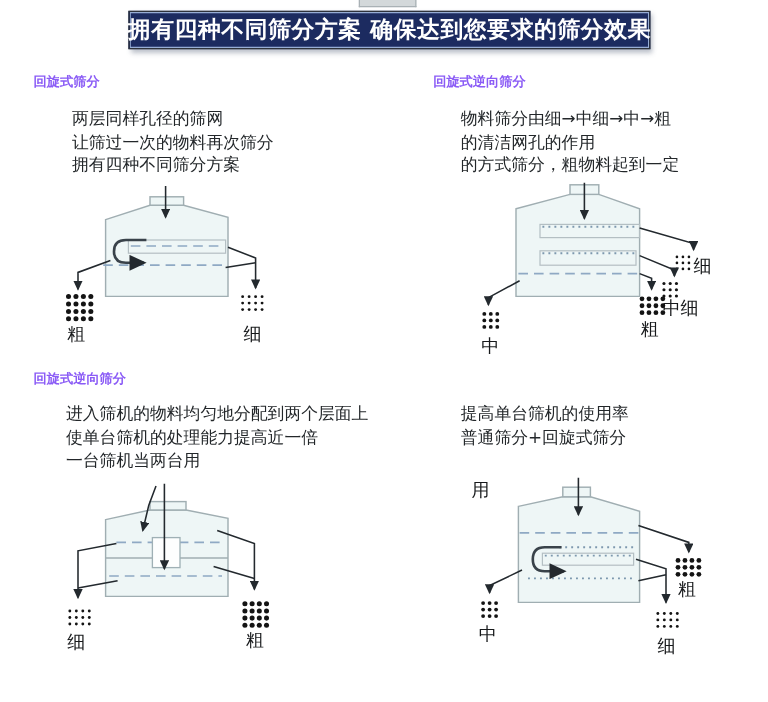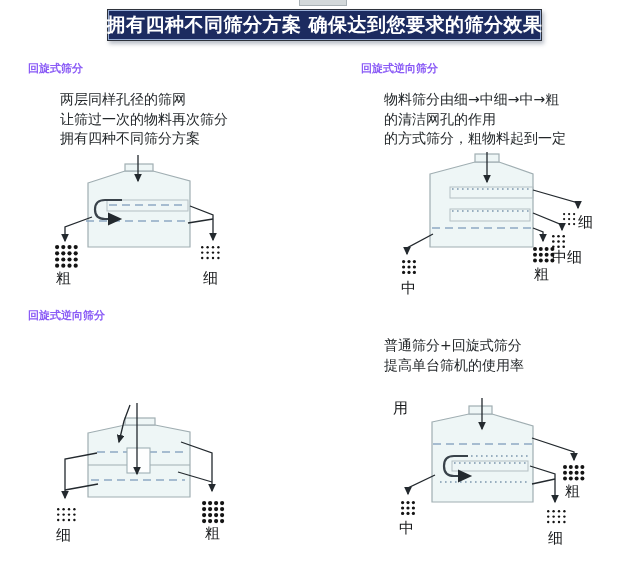--- a/index.html
+++ b/index.html
@@ -164,20 +164,25 @@
         <circle cx="7.0" cy="7.0" r="1.6"></circle>
         <circle cx="12.4" cy="7.0" r="1.6"></circle>
         <circle cx="1.6" cy="12.4" r="1.6"></circle>
         <circle cx="7.0" cy="12.4" r="1.6"></circle>
         <circle cx="12.4" cy="12.4" r="1.6"></circle>
       </g>
     <text x="11" y="141">中</text>
   </svg>
 
   <div class="sec-h" style="left:28px;top:308px">回旋式逆向筛分</div>
+  <div class="sec-t" style="left:55px;top:336px">
+    <div class="sec-line">进入筛机的物料均匀地分配到两个层面上</div>
+    <div class="sec-line">使单台筛机的处理能力提高近一倍</div>
+    <div class="sec-line">一台筛机当两台用</div>
+  </div>
   <svg class="diagram" style="left:45px;top:403px" width="235" height="160" viewBox="0 0 235 160">
     <defs>
       <marker id="ah-c" markerWidth="7" markerHeight="6" refX="5.5" refY="3" orient="auto">
         <path d="M0,0 L6.5,3 L0,6 Z" fill="#23292e"></path>
       </marker>
     </defs>
     <polygon class="mach" points="43,30 80,22 110,22 145,29 145,94 43,94"></polygon>
     <rect class="mach" x="80" y="15" width="30" height="7"></rect>
     <path class="dash" d="M52,49 H142"></path>
     <path class="solid-div" d="M43,62 H145"></path>
@@ -219,22 +224,22 @@
         <circle cx="20.1" cy="14.1" r="2.1"></circle>
         <circle cx="2.1" cy="20.1" r="2.1"></circle>
         <circle cx="8.1" cy="20.1" r="2.1"></circle>
         <circle cx="14.1" cy="20.1" r="2.1"></circle>
         <circle cx="20.1" cy="20.1" r="2.1"></circle>
       </g>
     <text x="160" y="135">粗</text>
   </svg>
 
   <div class="sec-t" style="left:384px;top:336px">
+    <div class="sec-line">提高单台筛机的使用率</div>
     <div class="sec-line">普通筛分+回旋式筛分</div>
-    <div class="sec-line">提高单台筛机的使用率</div>
   </div>
   <svg class="diagram" style="left:388px;top:398px" width="245" height="165" viewBox="0 0 245 165">
     <defs>
       <marker id="ah-d" markerWidth="7" markerHeight="6" refX="5.5" refY="3" orient="auto">
         <path d="M0,0 L6.5,3 L0,6 Z" fill="#23292e"></path>
       </marker>
     </defs>
     <text x="5" y="15" font-size="14">用</text>
     <polygon class="mach" points="44,24 81,16 104,16 145,28 145,104 44,104"></polygon>
     <rect class="mach" x="81" y="8" width="23" height="8"></rect>

